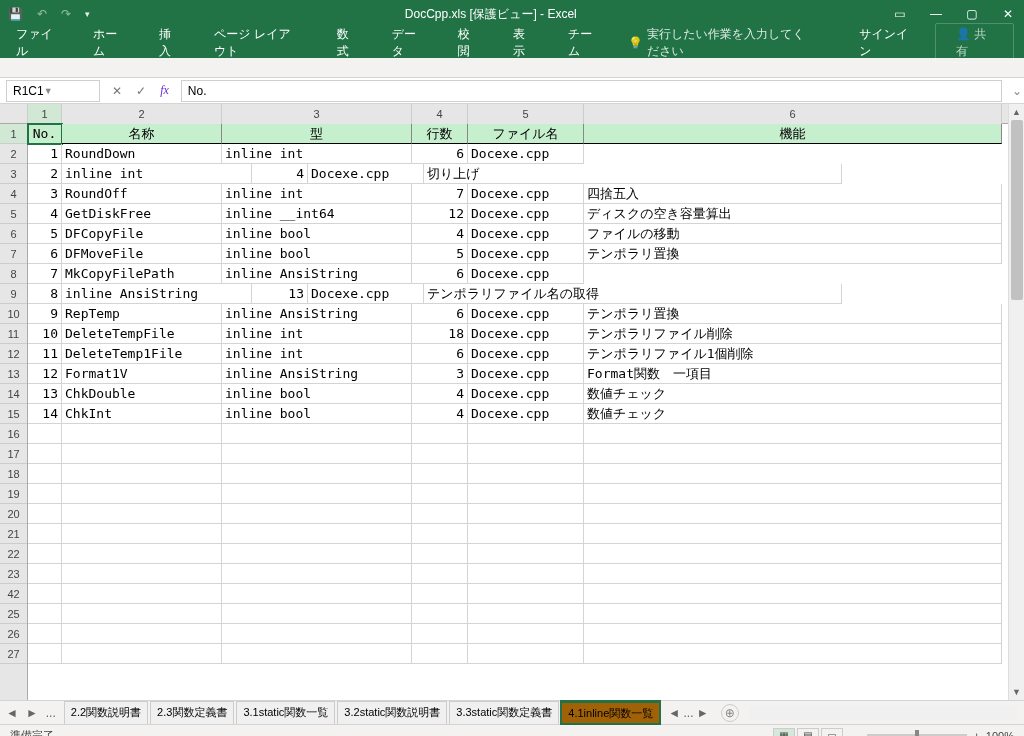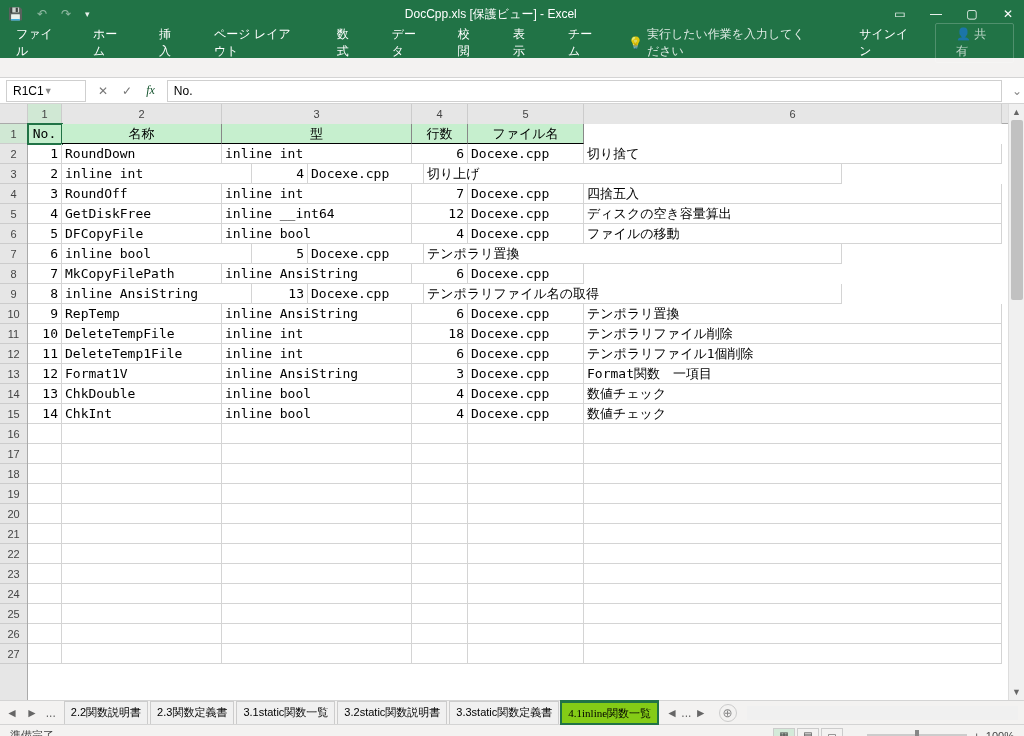--- a/index.html
+++ b/index.html
@@ -14,24 +14,24 @@
 
 .ribbon-tabs { height: 30px; background: #217346; display: flex; align-items: center; padding: 0 10px; gap: 22px; color: #fff; font-size: 12px; }
 .ribbon-tabs .tab { padding: 4px 6px; cursor: pointer; }
 .ribbon-tabs .tell { display: flex; align-items: center; gap: 4px; opacity: .85; }
 .ribbon-tabs .spacer { flex: 1; }
 .ribbon-tabs .share { border: 1px solid rgba(255,255,255,.3); padding: 2px 20px; border-radius: 2px; opacity: .7; }
 
 .ribbon-body { height: 20px; background: #f3f2f1; border-bottom: 1px solid #d4d4d4; }
 
 .formula-row { height: 26px; display: flex; align-items: center; border-bottom: 1px solid #d4d4d4; background: #fff; }
-.namebox { width: 80px; height: 22px; border: 1px solid #cfcfcf; margin-left: 6px; display: flex; align-items: center; padding: 0 6px; font-size: 12px; }
+.namebox { width: 94px; height: 22px; border: 1px solid #cfcfcf; margin-left: 6px; display: flex; align-items: center; padding: 0 6px; font-size: 12px; }
 .namebox .dd { color: #888; font-size: 9px; }
 .fx-btns { display: flex; align-items: center; gap: 14px; margin: 0 12px; color: #777; }
-.fx-label { font-style: italic; font-family: "Times New Roman", serif; color: #14532d; }
+.fx-label { font-style: italic; font-family: "Times New Roman", serif; color: #6d28d9; }
 .formula-input { flex: 1; height: 22px; border: 1px solid #cfcfcf; margin-right: 8px; padding: 0 6px; font-size: 12px; display: flex; align-items: center; }
 .formula-expand { width: 14px; color: #888; text-align: center; }
 
 .sheet-area { position: relative; height: 596px; display: flex; }
 .colhead-row { height: 20px; display: flex; background: #e6e6e6; border-bottom: 1px solid #aaa; }
 .sel-all { width: 28px; height: 20px; background: #e6e6e6; border-right: 1px solid #ccc; border-bottom: 1px solid #aaa; }
 .colhead { height: 20px; display: flex; align-items: center; justify-content: center; border-right: 1px solid #ccc; font-size: 11px; color: #444; background: #e6e6e6; }
 .rowheads { width: 28px; background: #e6e6e6; border-right: 1px solid #aaa; }
 .rowhead { height: 20px; display: flex; align-items: center; justify-content: center; border-bottom: 1px solid #ccc; font-size: 11px; color: #444; }
 .grid { flex: 1; position: relative; }
@@ -44,21 +44,21 @@
 .col1 { width: 34px; } .col2 { width: 160px; } .col3 { width: 190px; } .col4 { width: 56px; } .col5 { width: 116px; } .col6 { width: 418px; }
 
 .vscroll { width: 16px; background: #f0f0f0; border-left: 1px solid #ddd; display: flex; flex-direction: column; }
 .vscroll .track { flex: 1; position: relative; }
 .vscroll .thumb { position: absolute; top: 0; left: 2px; width: 12px; height: 180px; background: #c1c1c1; border-radius: 2px; }
 .vscroll .arr { height: 16px; display: flex; align-items: center; justify-content: center; color: #666; font-size: 9px; }
 
 .sheettabs-row { height: 24px; display: flex; align-items: center; background: #f3f2f1; border-top: 1px solid #d4d4d4; padding: 0 6px; }
 .sheettabs-row .nav { display: flex; gap: 8px; color: #666; margin-right: 8px; }
 .sheettab { padding: 3px 6px; border: 1px solid #ccc; border-bottom: none; background: #f0f0f0; margin-right: 2px; font-size: 11px; cursor: pointer; }
-.sheettab.active { background: #84cc16; border-top: 2px solid #217346; font-family: Liberation Serif, serif; }
+.sheettab.active { background: #a16207; border-top: 2px solid #217346; }
 .sheettabs-row .add { width: 18px; height: 18px; border: 1px solid #ccc; border-radius: 50%; display: flex; align-items: center; justify-content: center; color: #888; margin-left: 6px; font-size: 12px; }
 .hscroll { flex: 1; height: 14px; margin-left: 10px; background: #f0f0f0; position: relative; }
 
 .statusbar { height: 22px; background: #f3f2f1; border-top: 1px solid #d4d4d4; display: flex; align-items: center; padding: 0 10px; font-size: 11px; color: #444; }
 .statusbar .spacer { flex: 1; }
 .statusbar .views { display: flex; gap: 2px; margin-right: 12px; }
 .statusbar .views span { width: 22px; height: 16px; border: 1px solid #ccc; display: flex; align-items: center; justify-content: center; font-size: 10px; }
 .statusbar .views .on { background: #d4ead9; }
 .zoom { display: flex; align-items: center; gap: 6px; }
 .zoom .slider { width: 100px; height: 3px; background: #ccc; position: relative; }
@@ -152,40 +152,40 @@
           <div class="rowhead">14</div>
           <div class="rowhead">15</div>
           <div class="rowhead">16</div>
           <div class="rowhead">17</div>
           <div class="rowhead">18</div>
           <div class="rowhead">19</div>
           <div class="rowhead">20</div>
           <div class="rowhead">21</div>
           <div class="rowhead">22</div>
           <div class="rowhead">23</div>
-          <div class="rowhead">24</div>
+          <div class="rowhead">42</div>
           <div class="rowhead">25</div>
           <div class="rowhead">26</div>
           <div class="rowhead">27</div>
         </div>
       <div class="grid" id="grid">
           <div class="row">
             <div class="cell headcell col1 active">No.</div>
             <div class="cell headcell col2">名称</div>
             <div class="cell headcell col3">型</div>
             <div class="cell headcell col4">行数</div>
             <div class="cell headcell col5">ファイル名</div>
+            <div class="cell headcell col6">機能</div>
           </div>
           <div class="row">
             <div class="cell col1 num">1</div>
             <div class="cell col2">RoundDown</div>
             <div class="cell col3">inline int</div>
             <div class="cell col4 num">6</div>
             <div class="cell col5">Docexe.cpp</div>
-            <div class="cell col6">切り捨て</div>
           </div>
           <div class="row">
             <div class="cell col1 num">2</div>
             <div class="cell col3">inline int</div>
             <div class="cell col4 num">4</div>
             <div class="cell col5">Docexe.cpp</div>
             <div class="cell col6">切り上げ</div>
           </div>
           <div class="row">
             <div class="cell col1 num">3</div>
@@ -206,20 +206,21 @@
           <div class="row">
             <div class="cell col1 num">5</div>
             <div class="cell col2">DFCopyFile</div>
             <div class="cell col3">inline bool</div>
             <div class="cell col4 num">4</div>
             <div class="cell col5">Docexe.cpp</div>
             <div class="cell col6">ファイルの移動</div>
           </div>
           <div class="row">
             <div class="cell col1 num">6</div>
+            <div class="cell col2">DFMoveFile</div>
             <div class="cell col3">inline bool</div>
             <div class="cell col4 num">5</div>
             <div class="cell col5">Docexe.cpp</div>
             <div class="cell col6">テンポラリ置換</div>
           </div>
           <div class="row">
             <div class="cell col1 num">7</div>
             <div class="cell col2">MkCopyFilePath</div>
             <div class="cell col3">inline AnsiString</div>
             <div class="cell col4 num">6</div>

